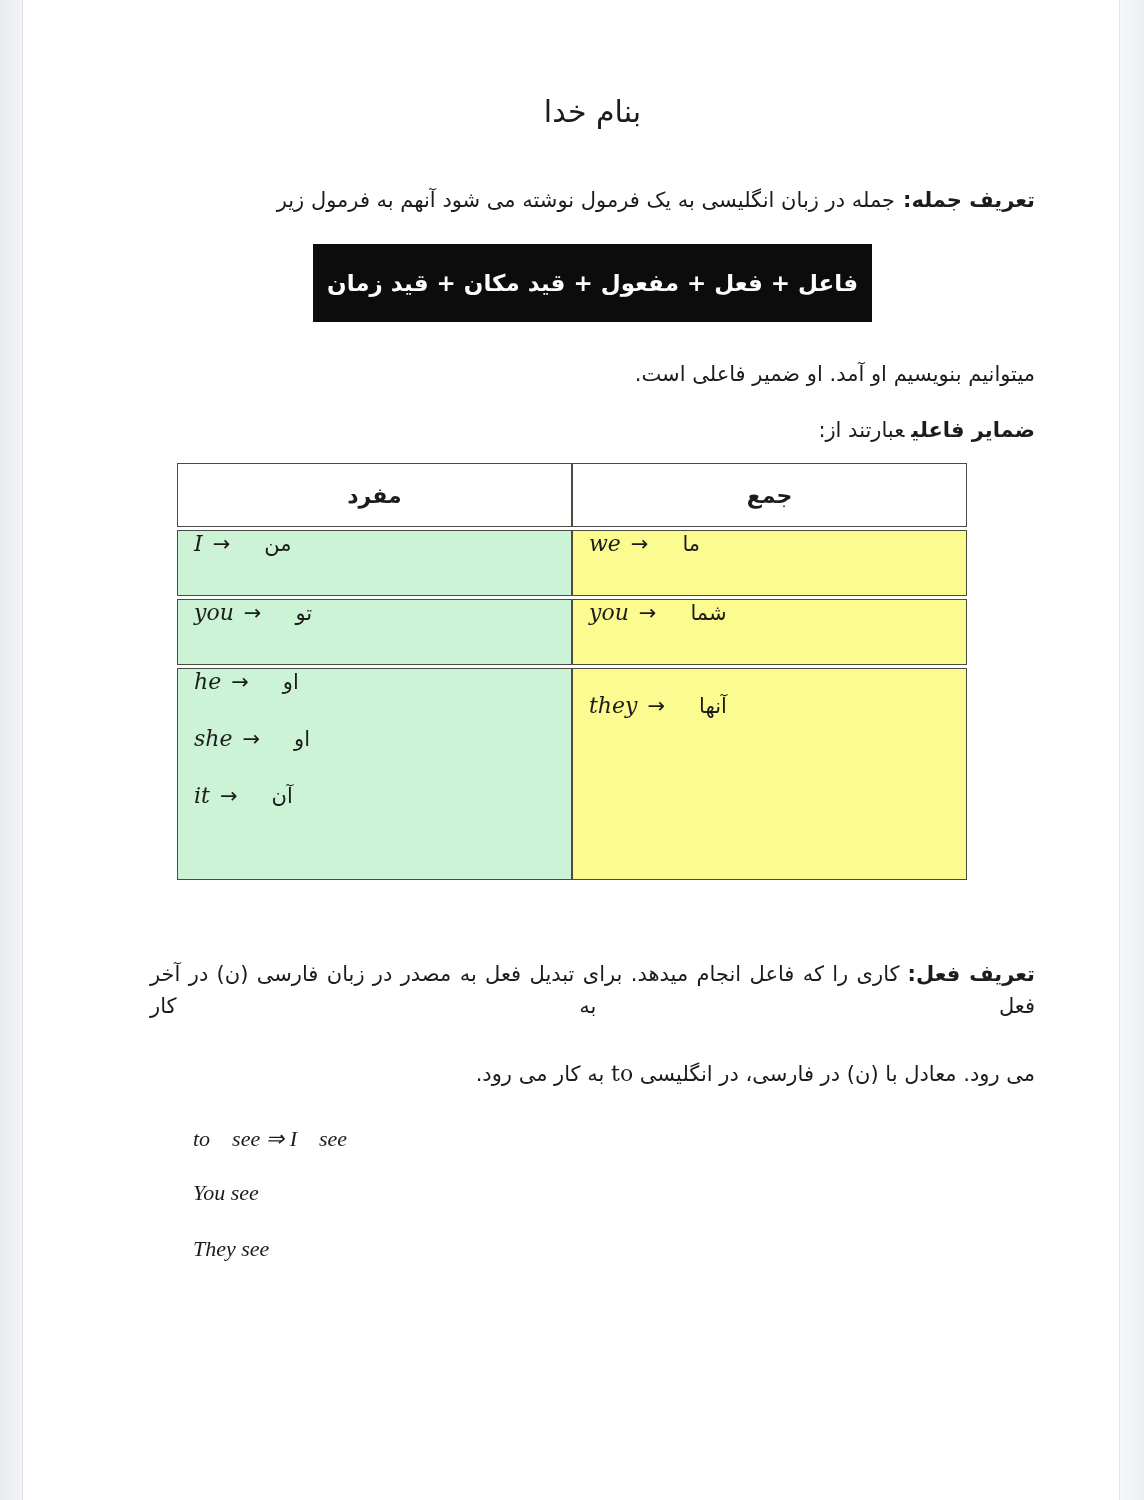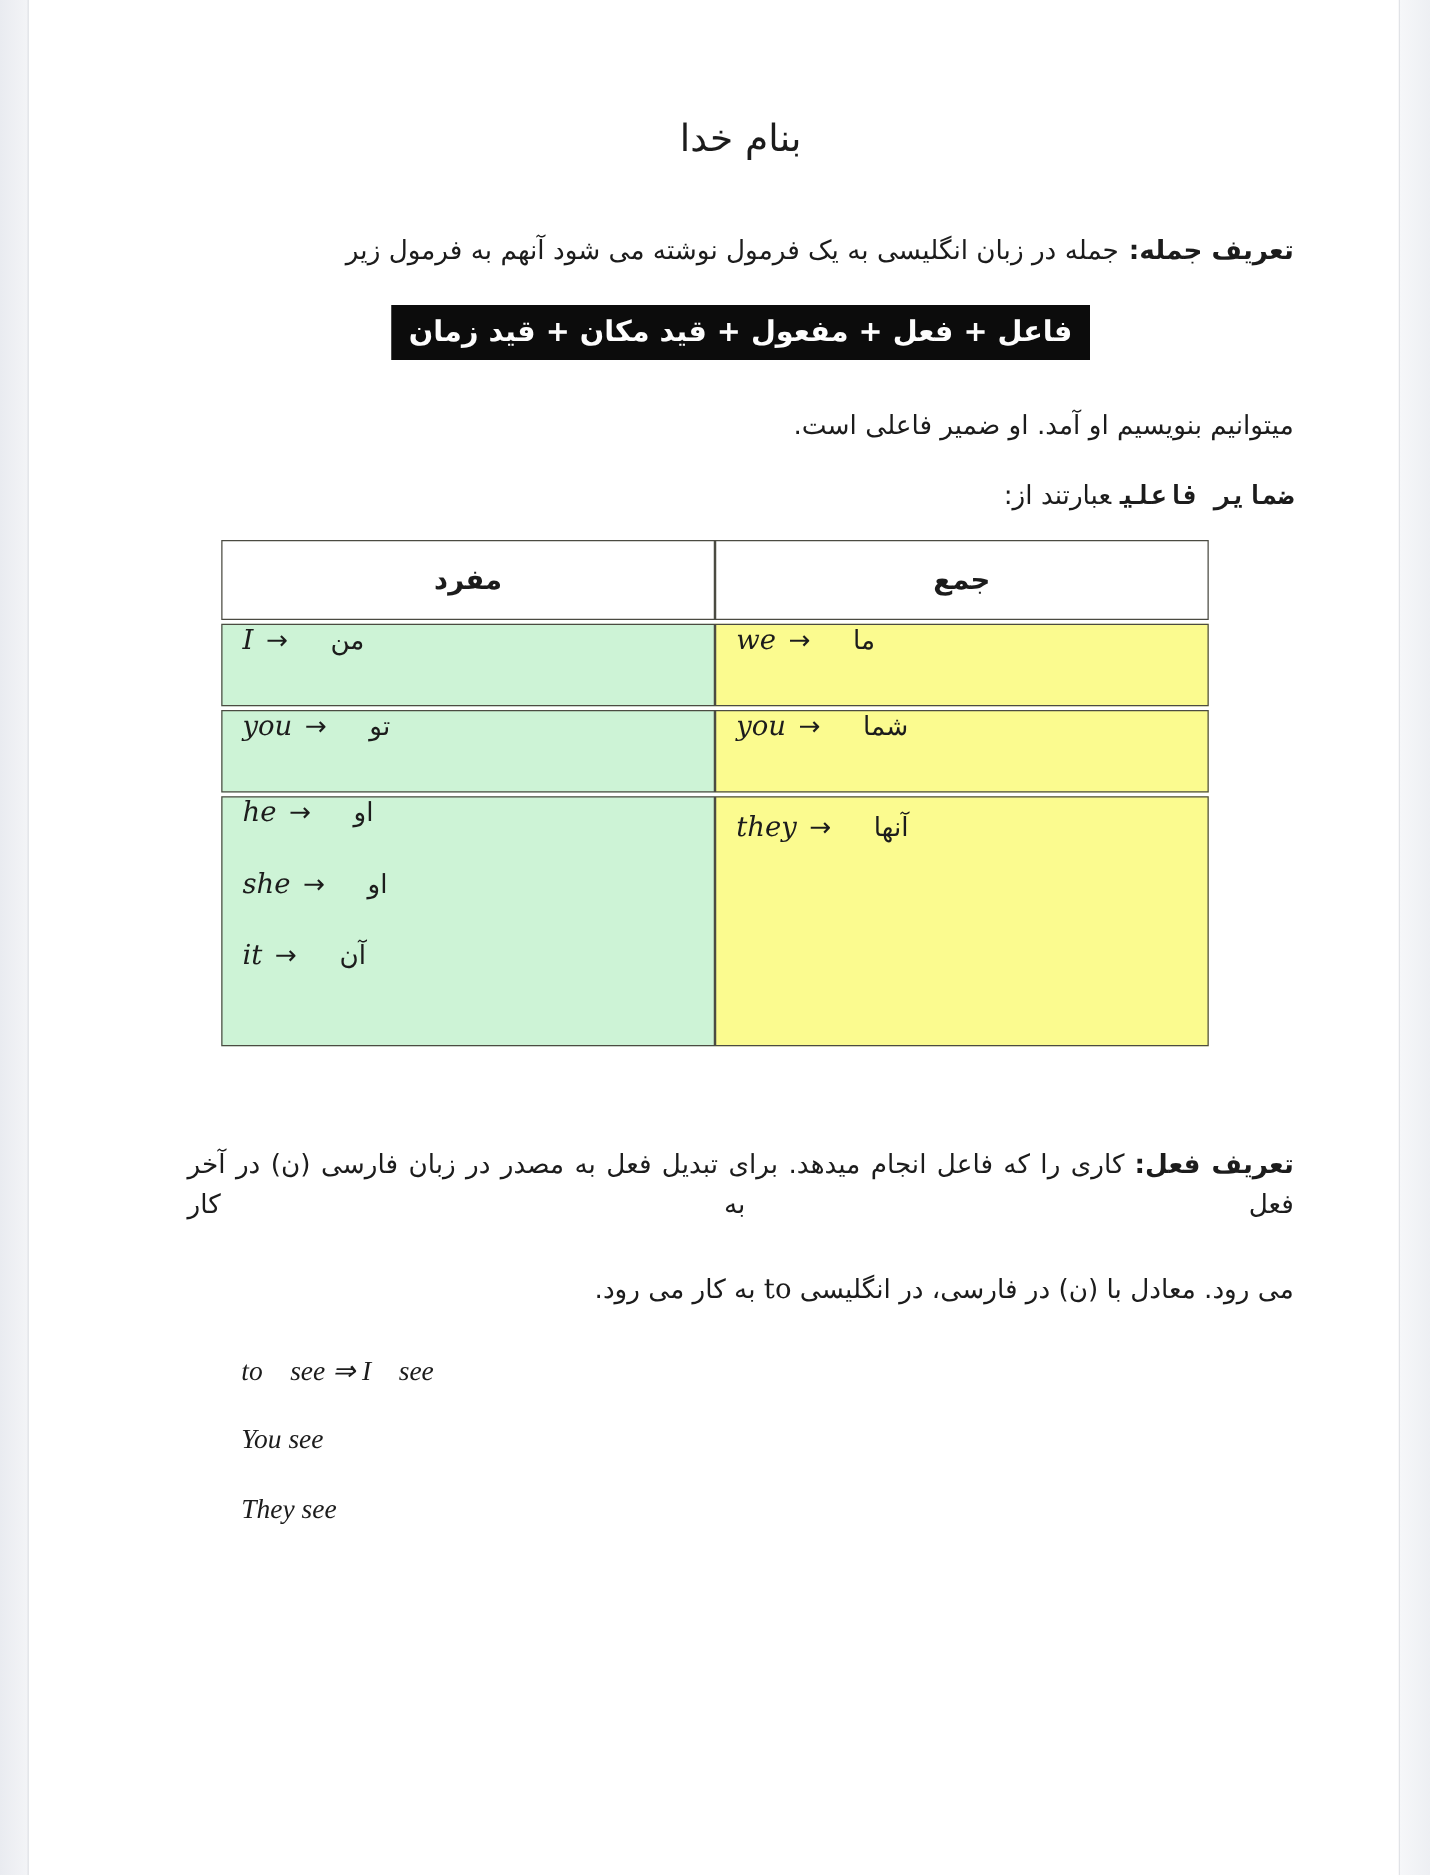--- a/index.html
+++ b/index.html
@@ -18,43 +18,43 @@
     margin:86px 0 0 0;line-height:52px;direction:rtl;
   }
   .para{direction:rtl;text-align:right;font-size:21px;line-height:32px;margin:0;}
   .para .term{font-weight:bold;margin-inline-end:8px;}
   .justify{text-align:justify;text-align-last:justify;}
 
   .p-sentence{margin-top:46px;}
   .formula-box{
     margin:28px auto 0 auto;width:fit-content;direction:rtl;
     background:#0c0c0c;color:#fdfdfd;font-weight:bold;font-size:23px;
-    padding:7px 14px;line-height:30px;
+    padding:24px 14px;line-height:30px;
   }
   .p-subject1{margin-top:32px;}
   .p-subject2{margin-top:36px;}
   .p-lead{margin-top:24px;}
-  .p-lead .lead-bold{font-weight:bold;margin-inline-end:7px;font-family:Liberation Mono, monospace;}
+  .p-lead .lead-bold{font-weight:bold;margin-inline-end:7px;}
 
   table.pronoun{
     border-collapse:separate;border-spacing:0 3px;
     margin:14px 0 0 27px;width:790px;direction:ltr;
     table-layout:fixed;
   }
   table.pronoun th,table.pronoun td{
     border:1.5px solid #4b4b42;padding:0 0 0 16px;vertical-align:top;
   }
   table.pronoun th{
     height:62px;vertical-align:middle;text-align:center;
     font-size:22px;font-weight:bold;direction:rtl;background:#ffffff;padding:0;
   }
   td.green{background:#cdf3d6;height:64px;padding-top:14px;}
   td.yellow{background:#fbfb8f;height:64px;padding-top:14px;}
   td.tall{height:186px;padding-top:16px;}
-  td.tall.yellow{padding-top:12px;}
+  td.tall.yellow{padding-top:24px;}
   .pair{display:flex;direction:ltr;align-items:baseline;margin:0 0 32px 0;}
   .pair:last-child{margin-bottom:0;}
   .pair .en{font-family:"DejaVu Serif","Liberation Serif",serif;font-style:italic;font-size:22px;}
   .pair .arrow{margin:0 34px 0 10px;font-size:21px;}
   .pair .fa{font-size:21px;}
 
   .p-verb1{margin-top:75px;}
   .p-verb2{margin-top:36px;}
   .p-verb2 .latin{font-family:"DejaVu Serif","Liberation Serif",serif;font-size:22px;}
 

